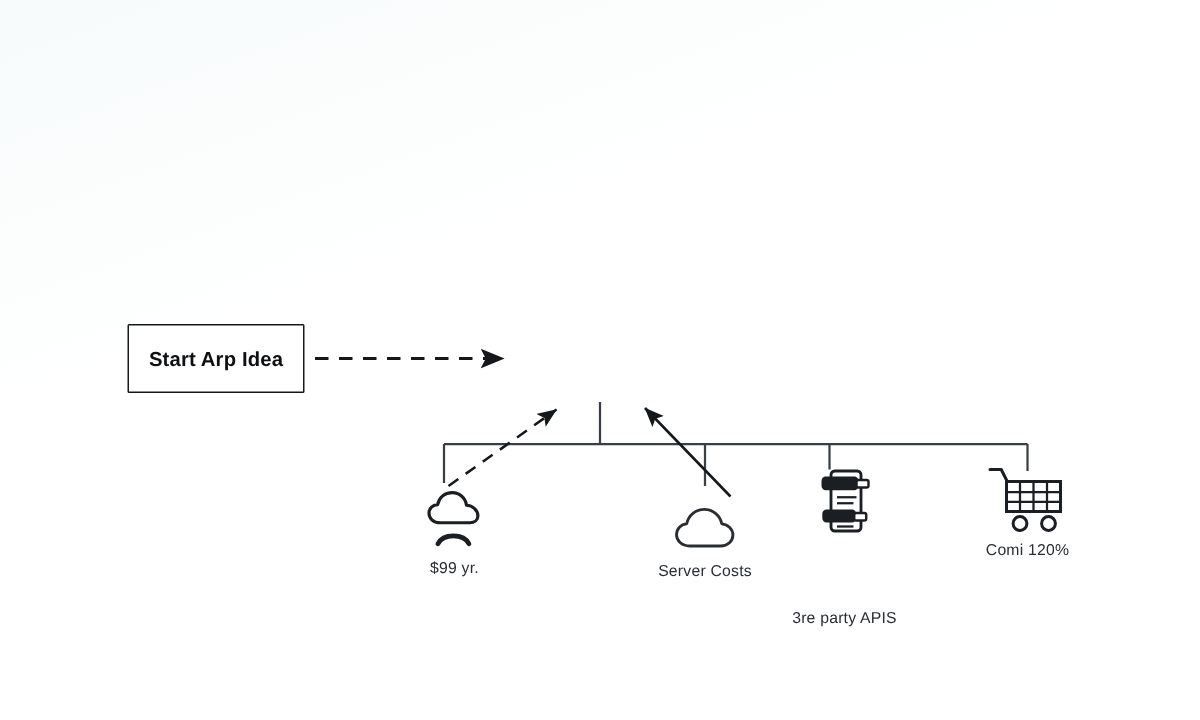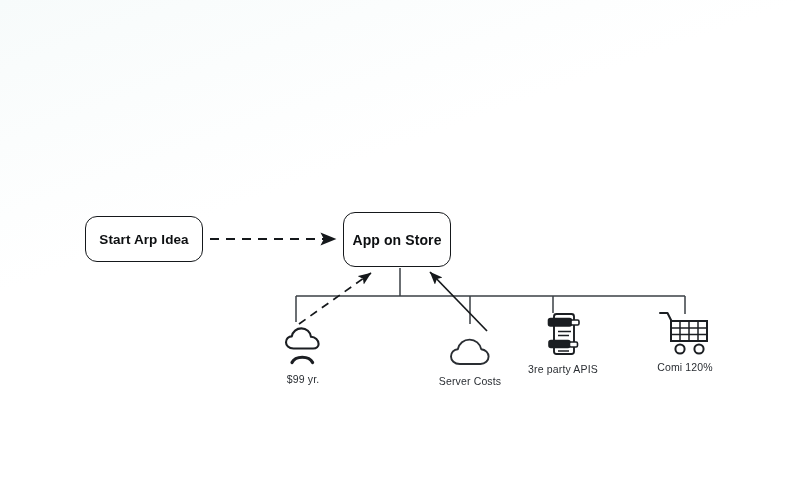--- a/index.html
+++ b/index.html
@@ -30,21 +30,21 @@
     position: absolute;
     left: 0; top: 0;
     width: 800px;
     height: 480px;
   }
   .node-box {
     position: absolute;
     box-sizing: border-box;
     background: #ffffff;
     border: 1.7px solid #15181b;
-    border-radius: 12px;
+    border-radius: 1px;
     display: flex;
     align-items: center;
     justify-content: center;
     color: #0d0f11;
     font-weight: bold;
     font-size: 13.5px;
     letter-spacing: .1px;
     white-space: nowrap;
   }
   #node-start {
@@ -71,21 +71,21 @@
   }
   .leaf .caption {
     margin-top: 5px;
     font-size: 10.5px;
     color: #2a2e33;
     white-space: nowrap;
     letter-spacing: .15px;
   }
   #leaf-0 { left: 243px; top: 320px; text-align: center; }
   #leaf-1 { left: 410px; top: 322px; justify-content: flex-end; }
-  #leaf-2 { left: 503px; top: 310px; }
+  #leaf-2 { left: 503px; top: 310px; gap: 43px; }
   #leaf-3 { left: 625px; top: 308px; }
 </style>
 </head>
 <body>
 
 <div id="canvas">
 
   <div id="wash"></div>
 
   <svg class="layer" viewBox="0 0 800 480">
@@ -108,23 +108,20 @@
 
     <line x1="299" y1="324" x2="371" y2="273" stroke="#15181b" stroke-width="1.7" stroke-dasharray="8 6" marker-end="url(#arrow-solid)"></line>
 
     <line x1="487" y1="331" x2="430" y2="272" stroke="#15181b" stroke-width="1.7" marker-end="url(#arrow-solid)"></line>
   </svg>
 
   <div class="node-box" id="node-start">
     <span>Start Arp Idea</span>
   </div>
 
-  <div class="node-box" id="node-store">
-    <span>App on Store</span>
-  </div>
 
   <div class="leaf" id="leaf-0">
     <div class="glyph">
       <svg width="46" height="42" viewBox="0 0 46 42">
         <path d="M13.5 22.5 C8.6 22.5 6 19.4 6 16.2 C6 13.0 8.6 10.4 11.8 10.4
                  C12.6 5.6 16.6 2.4 21.4 2.4 C26.4 2.4 30.4 6.0 31.0 10.8
                  C35.2 11.0 38.6 14.2 38.6 18.0 C38.6 20.6 36.4 22.5 33.2 22.5 Z" fill="none" stroke="#1b1e22" stroke-width="2.1" stroke-linejoin="round"></path>
         <path d="M12 36.5 C15.5 29.5 29 29.5 32.6 36.5" fill="none" stroke="#1b1e22" stroke-width="3.2" stroke-linecap="round"></path>
       </svg>
     </div>

